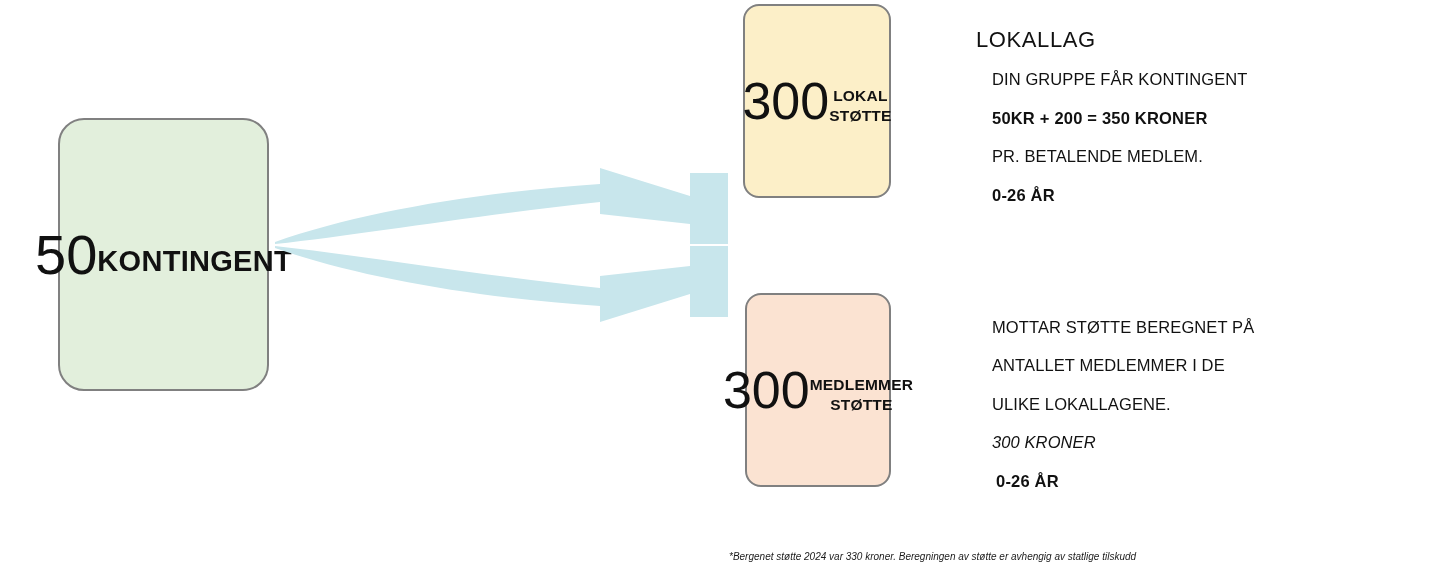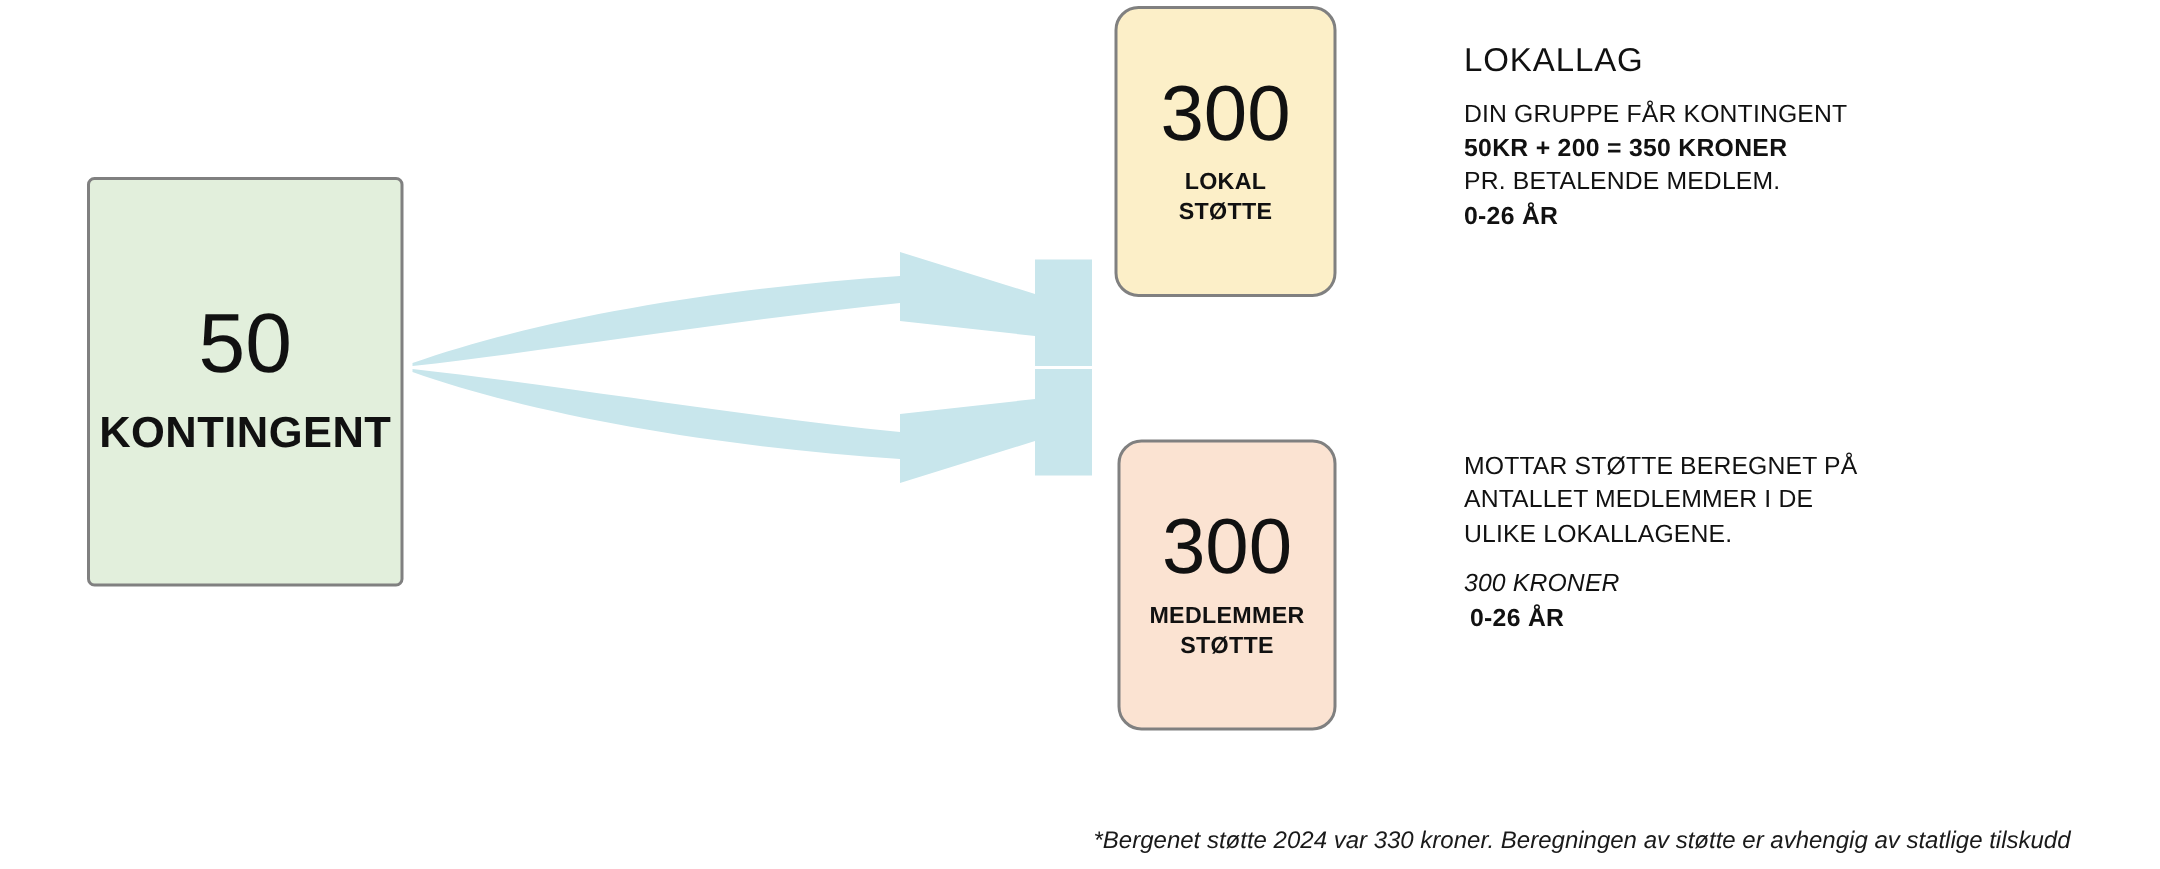--- a/index.html
+++ b/index.html
@@ -20,21 +20,20 @@
     overflow: hidden;
   }
 
   
   .value-box {
     position: absolute;
     box-sizing: border-box;
     border: 2px solid #808080;
     border-radius: 16px;
     display: flex;
-    flex-direction: column;
     align-items: center;
     justify-content: center;
     color: #111111;
   }
   .value-box .big-number {
     font-size: 52px;
     font-weight: 400;
     line-height: 1.0;
     letter-spacing: 0px;
     color: #111111;
@@ -49,21 +48,21 @@
     white-space: pre-line;
     color: #111111;
   }
 
   #box-kontingent {
     left: 58px;
     top: 118px;
     width: 211px;
     height: 273px;
     background: #E2EFDC;
-    border-radius: 5px;
+    border-radius: 26px;
   }
   #box-kontingent .big-number { font-size: 56px; }
   #box-kontingent .sub-label  { font-size: 29px; margin-top: 14px; letter-spacing: 0.3px;}
 
   #box-lokal {
     left: 743px;
     top: 4px;
     width: 148px;
     height: 194px;
     background: #FCEFC8;
@@ -97,40 +96,40 @@
     letter-spacing: 0.6px;
     line-height: 1.1;
     margin: 0 0 13px 0;
     color: #111111;
   }
   .info-block .info-line {
     font-size: 16.5px;
     font-weight: 400;
     letter-spacing: 0.1px;
     line-height: 1.36;
-    margin: 0;
+    margin: 16px;
     white-space: nowrap;
     color: #111111;
   }
   .info-block .info-line.bold {
     font-weight: 700;
     letter-spacing: 0.2px;
   }
   .info-block .info-line.spaced-top { margin-top: 11px; font-style: italic; }
   .info-block .info-line.indent { padding-left: 4px; }
 
   #info-lokallag  { left: 976px; top: 28px;  }
   #info-pinseung  { left: 976px; top: 300px; }
 
   
   #footnote {
     position: absolute;
     left: 729px;
     top: 551px;
-    font-size: 16px;
+    font-size: 10px;
     font-style: italic;
     font-weight: 400;
     letter-spacing: 0px;
     line-height: 1.25;
     color: #1a1a1a;
     white-space: nowrap;
   }
 </style>
 </head>
 <body>

